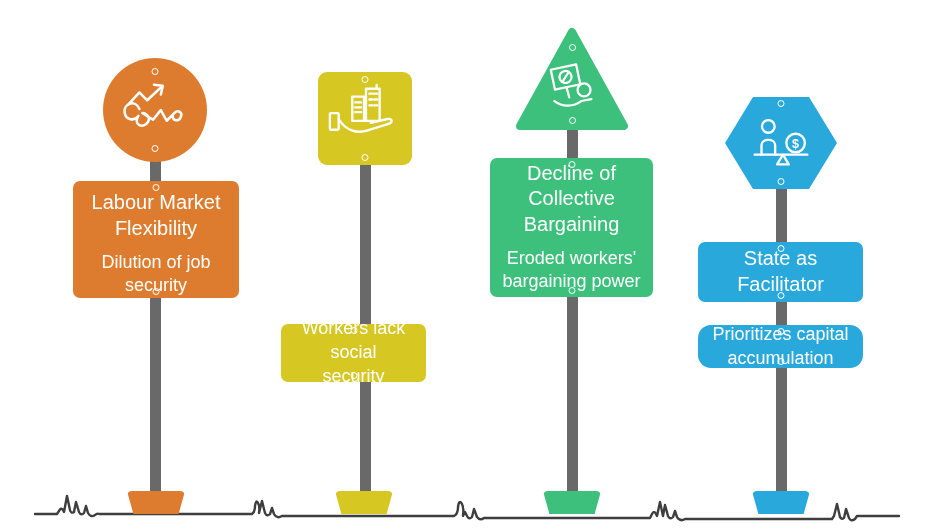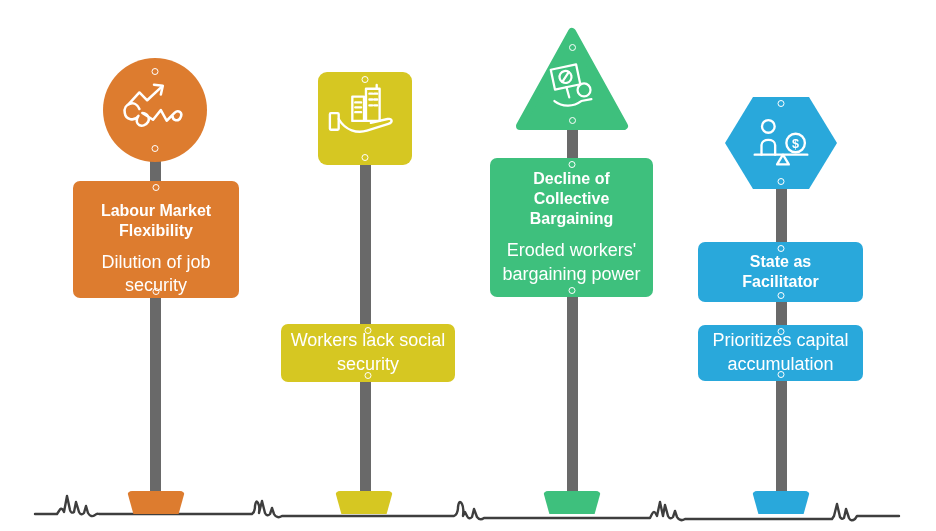--- a/index.html
+++ b/index.html
@@ -17,21 +17,21 @@
   .shape-circle{border-radius:50%;background:var(--accent);}
   .shape-square{border-radius:9px;background:var(--accent);}
   .shape-hex{background:var(--accent);clip-path:polygon(0% 50%,25% 0%,75% 0%,100% 50%,75% 100%,25% 100%);}
 
   .icon-svg{position:absolute;color:var(--text,#fff);z-index:2;}
 
   
   .sign-box{position:absolute;background:var(--accent);border-radius:7px;z-index:2;
             display:flex;flex-direction:column;align-items:center;justify-content:center;
             color:var(--text,#fff);text-align:center;}
-  .box-title{font-weight:700;font-size:16px;line-height:1.28;white-space:pre-line;}
+  .box-title{font-weight:400;font-size:20px;line-height:1.28;white-space:pre-line;}
   .box-sub{font-size:18px;line-height:1.32;white-space:pre-line;margin-top:9px;}
   .box-sub.solo{margin-top:0;}
 
   
   .screw{position:absolute;width:7px;height:7px;box-sizing:border-box;
          border:1.8px solid var(--text,#fff);border-radius:50%;
          left:50%;transform:translateX(-50%);z-index:3;}
   .screw.at-top{top:3px;} .screw.at-bottom{bottom:3px;}
   .screw.free{transform:none;left:auto;}
 
@@ -100,21 +100,21 @@
         <path d="M-27,0 C-20,12 -8,15 2,12 L24,5 C29,3.5 28,-1 23,0 L6,4"></path>
         <rect x="-13" y="-23" width="12" height="25"></rect>
         <path d="M-10,-17 h6 M-10,-12 h6 M-10,-7 h6"></path>
         <rect x="1" y="-31" width="14" height="33"></rect>
         <path d="M4.5,-26 h3 M9.5,-26 h3 M4.5,-20 h3 M9.5,-20 h3 M4.5,-14 h3 M9.5,-14 h3"></path>
         <path d="M12,-31 v-4"></path>
       </g>
     </svg>
 
 
-    <div class="sign-box" style="left:281px;top:324px;width:174px;height:58px;">
+    <div class="sign-box" style="left:281px;top:324px;width:145px;height:58px;">
       <span class="screw at-top"></span>
       <div class="box-sub solo">Workers lack social
 security</div>
       <span class="screw at-bottom"></span>
     </div>
 
     <div class="base" style="left:335px;"></div>
   </div>
 
   <div class="sign" style="--accent: #3ec07d;">
@@ -169,21 +169,21 @@
       <text x="15" y="4.6" text-anchor="middle" fill="currentColor" font-family="Liberation Sans, sans-serif" font-size="13" font-weight="bold">$</text>
     </svg>
 
     <div class="sign-box" style="left:698px;top:242px;width:165px;height:60px;">
       <span class="screw at-top"></span>
       <div class="box-title">State as
 Facilitator</div>
       <span class="screw at-bottom"></span>
     </div>
 
-    <div class="sign-box" style="left:698px;top:325px;width:165px;height:56px;">
+    <div class="sign-box" style="left:698px;top:325px;width:165px;height:43px;border-radius:13px;">
       <span class="screw at-top"></span>
       <div class="box-sub solo">Prioritizes capital
 accumulation</div>
       <span class="screw at-bottom"></span>
     </div>
 
     <div class="base" style="left:752px;"></div>
   </div>
 
 </div>

